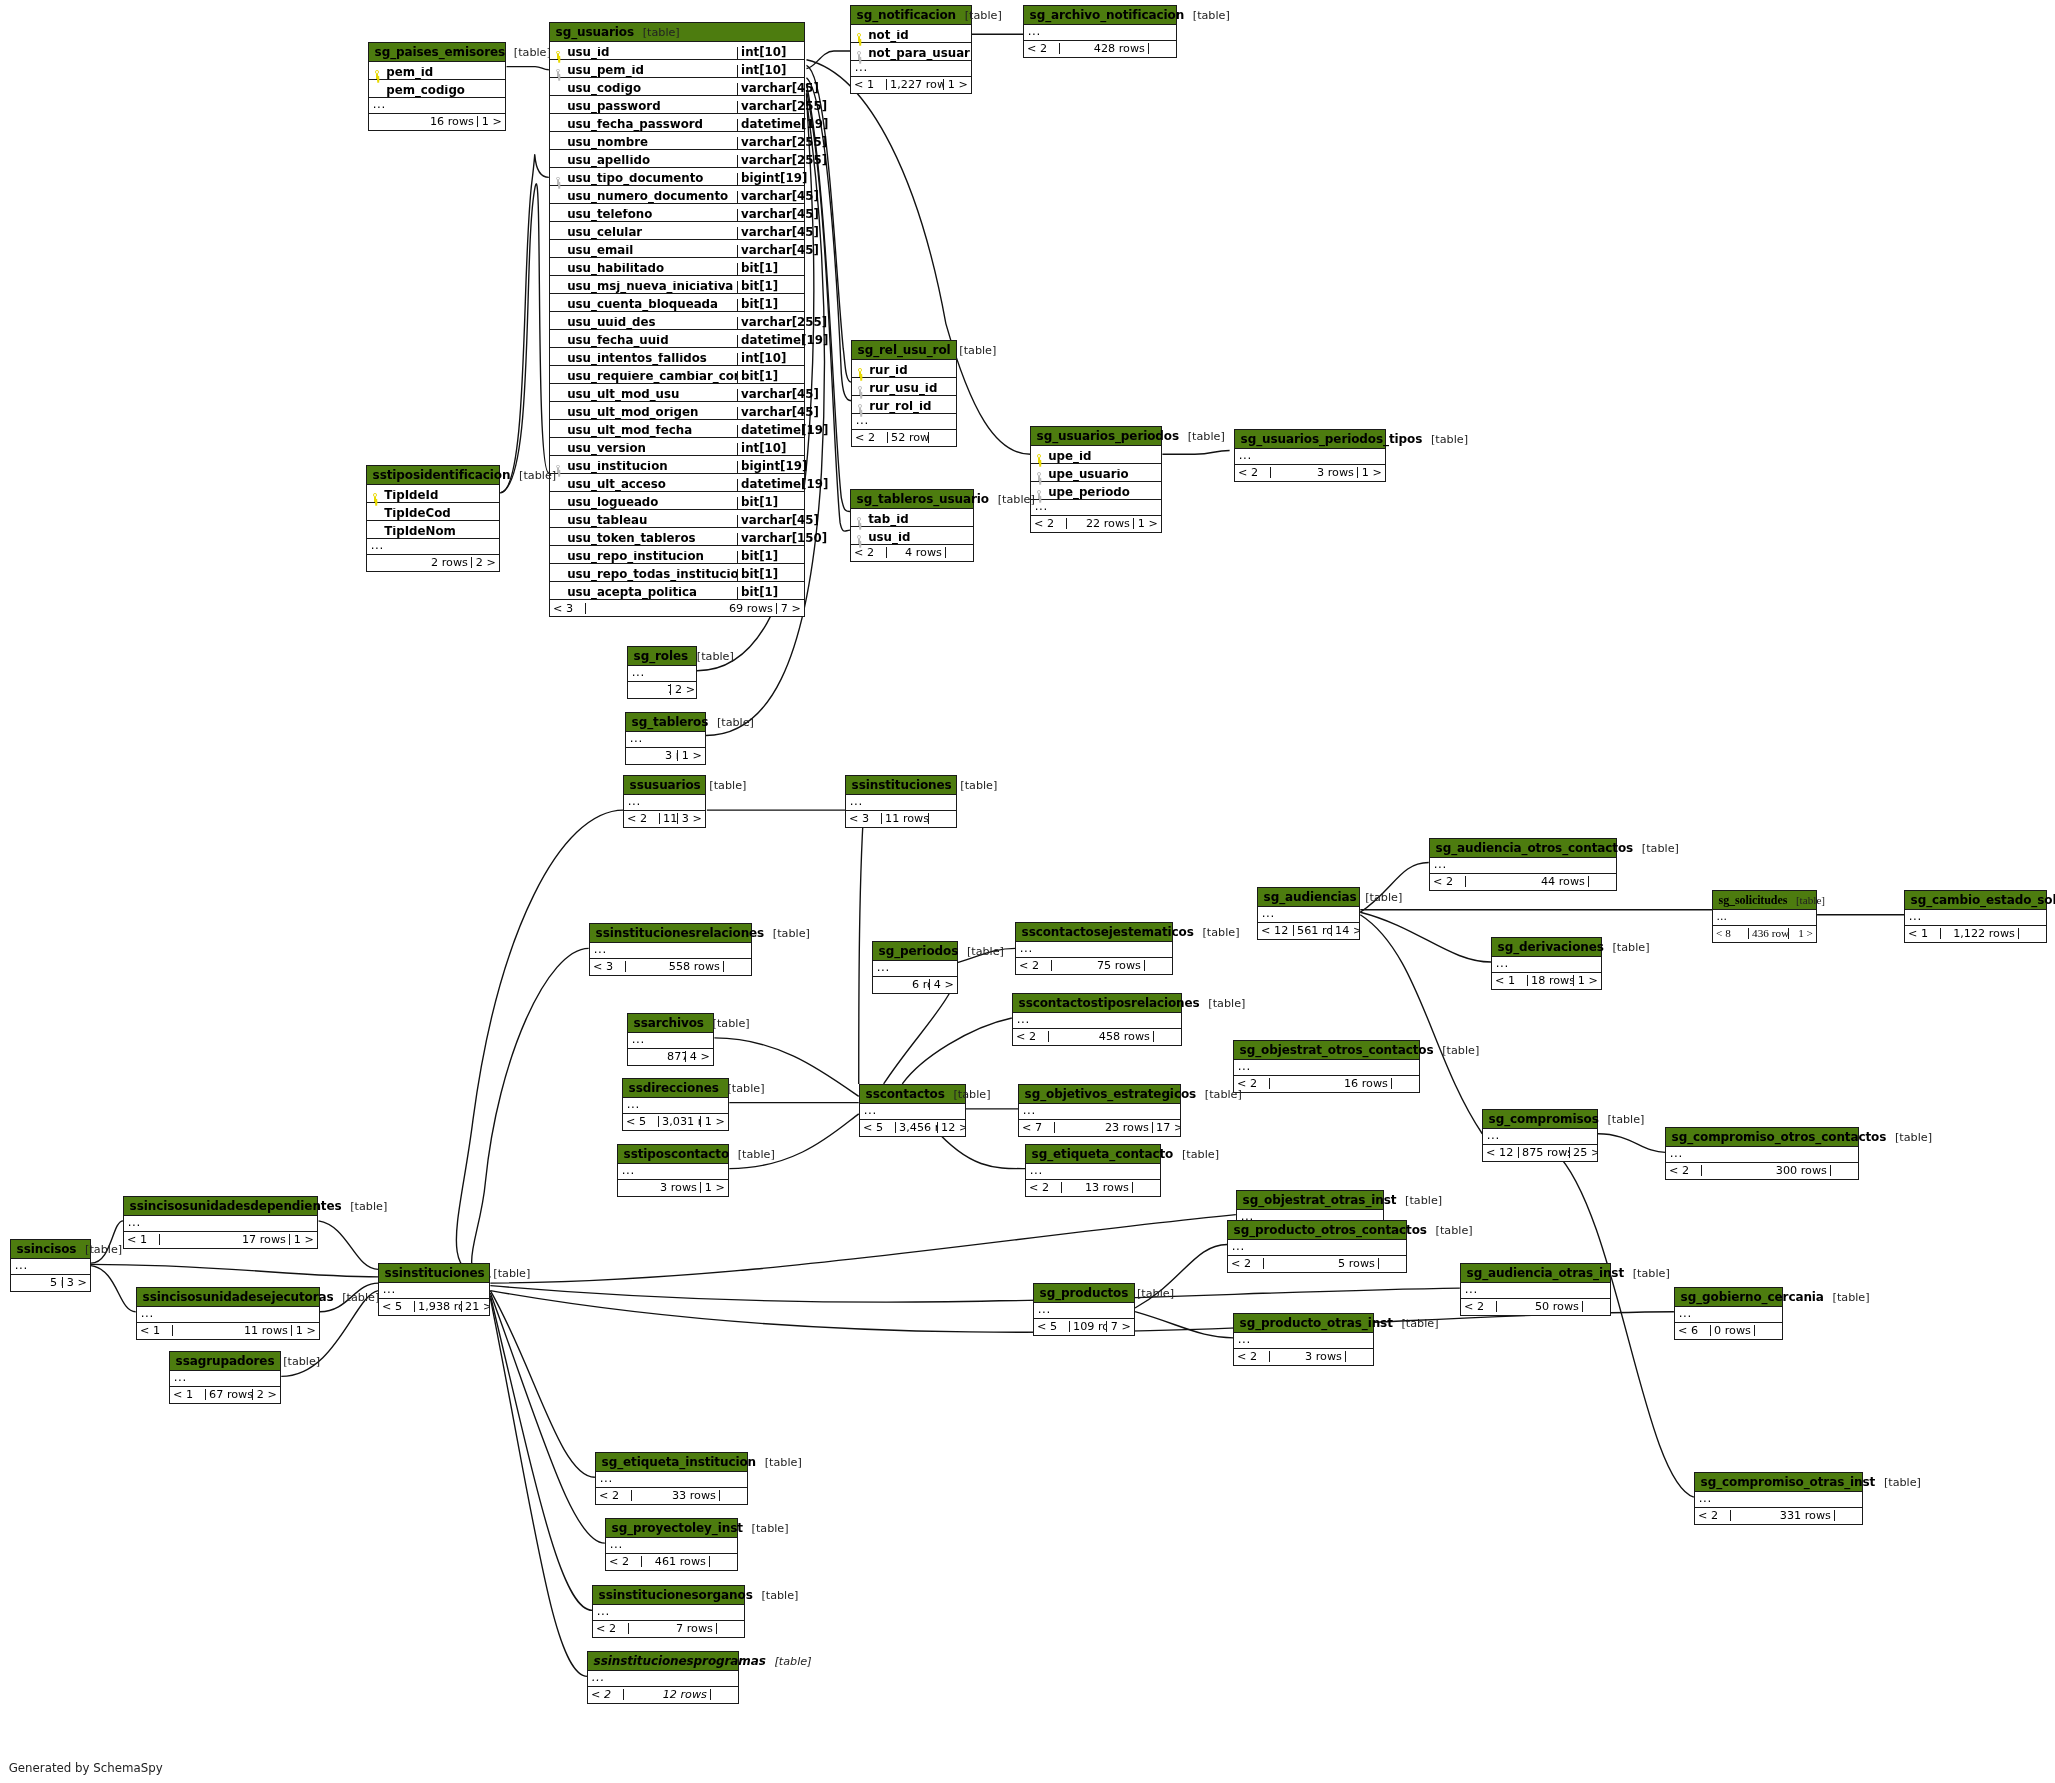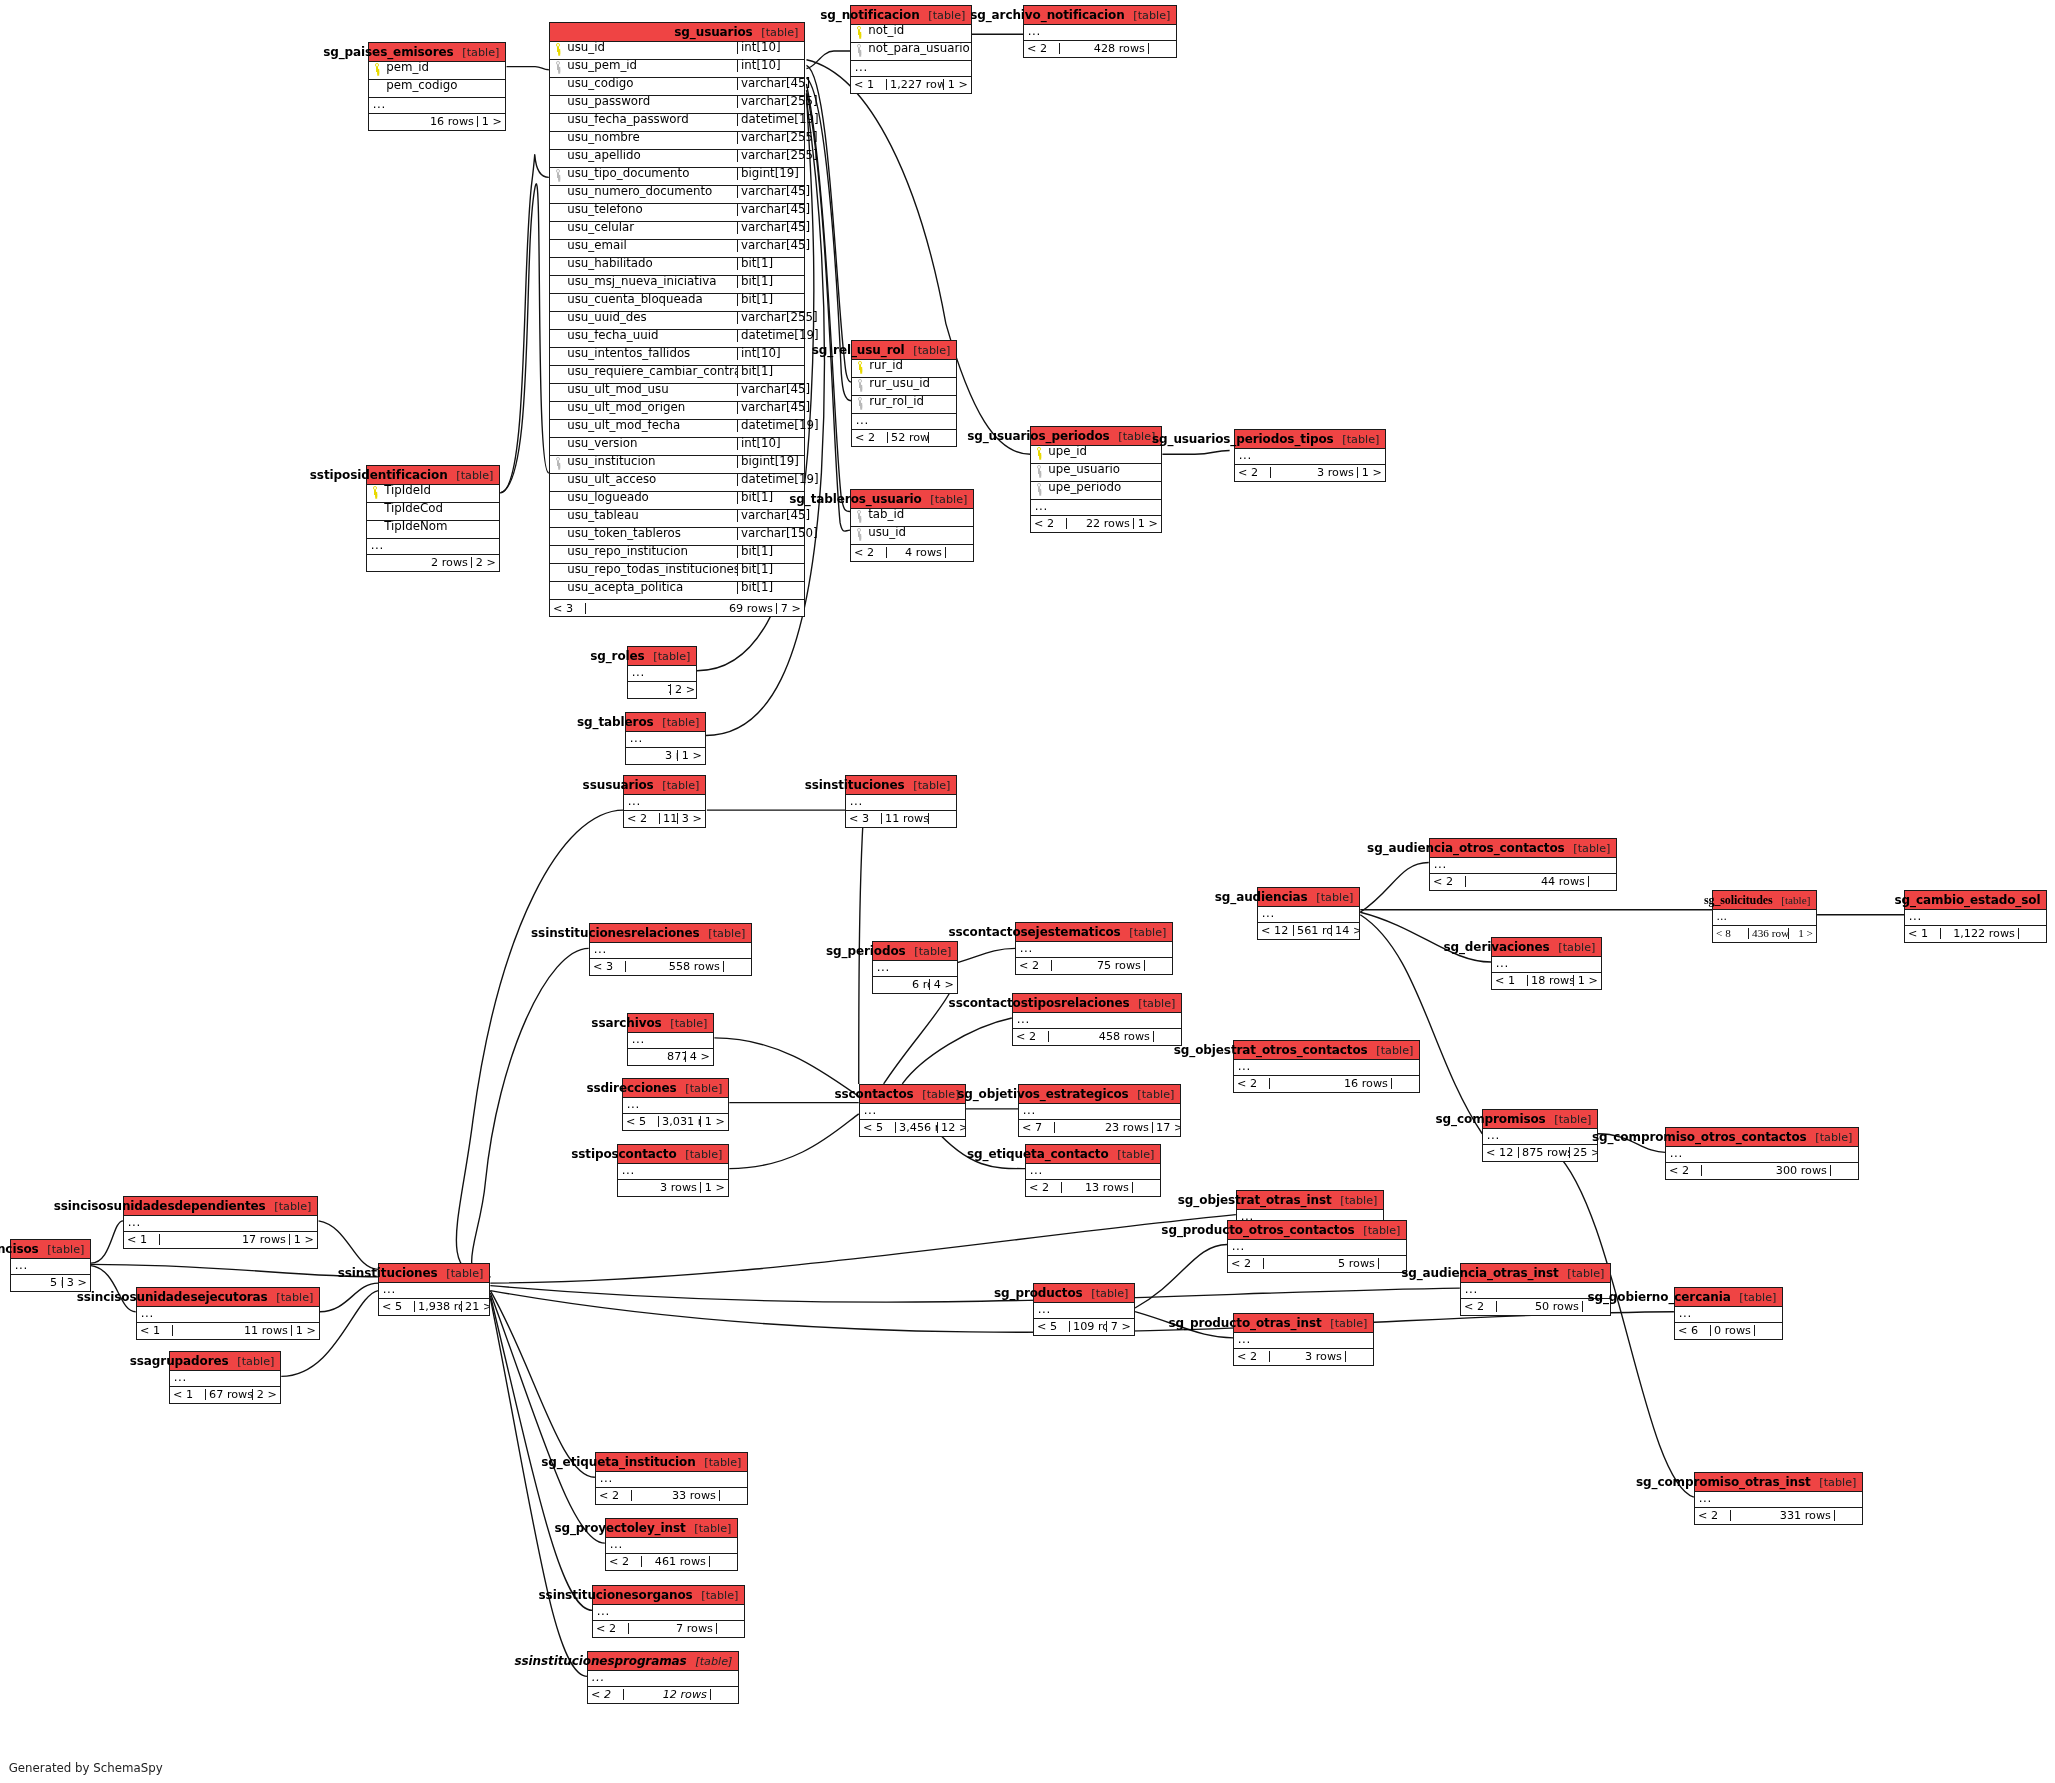--- a/index.html
+++ b/index.html
@@ -32,43 +32,44 @@
     background: #ffffff;
     box-sizing: border-box;
     font-size: 11.8px;
     line-height: 1;
     color: #000000;
     z-index: 5;
   }
   .tbl .hdr {
     display: flex;
     align-items: baseline;
-    justify-content: flex-end;
-    background: #ef4444;
+    justify-content: flex-start;
+    background: #4d7c0f;
     border-bottom: 1.2px solid #1a1a1a;
     padding: 2.5px 5.6px 3.1px 5.6px;
     white-space: nowrap;
   }
   .tbl .hdr .tname {
     font-weight: bold;
     font-size: 12px;
     letter-spacing: -0.1px;
   }
   .tbl .hdr .ttype {
     font-size: 11.2px;
     color: #222;
     padding-left: 8.7px;
   }
   .tbl .col {
     display: flex;
-    align-items: flex-start;
+    align-items: flex-end;
     border-bottom: 0.6px solid #1a1a1a;
     height: 18px;
     box-sizing: border-box;
     white-space: nowrap;
+    font-weight: bold;
   }
   .tbl .col:last-of-type {
     border-bottom: 1.2px solid #1a1a1a;
   }
   .tbl .col .keycell {
     width: 16px;
     flex: 0 0 16px;
     text-align: center;
     font-size: 9.3px;
     line-height: 1;

